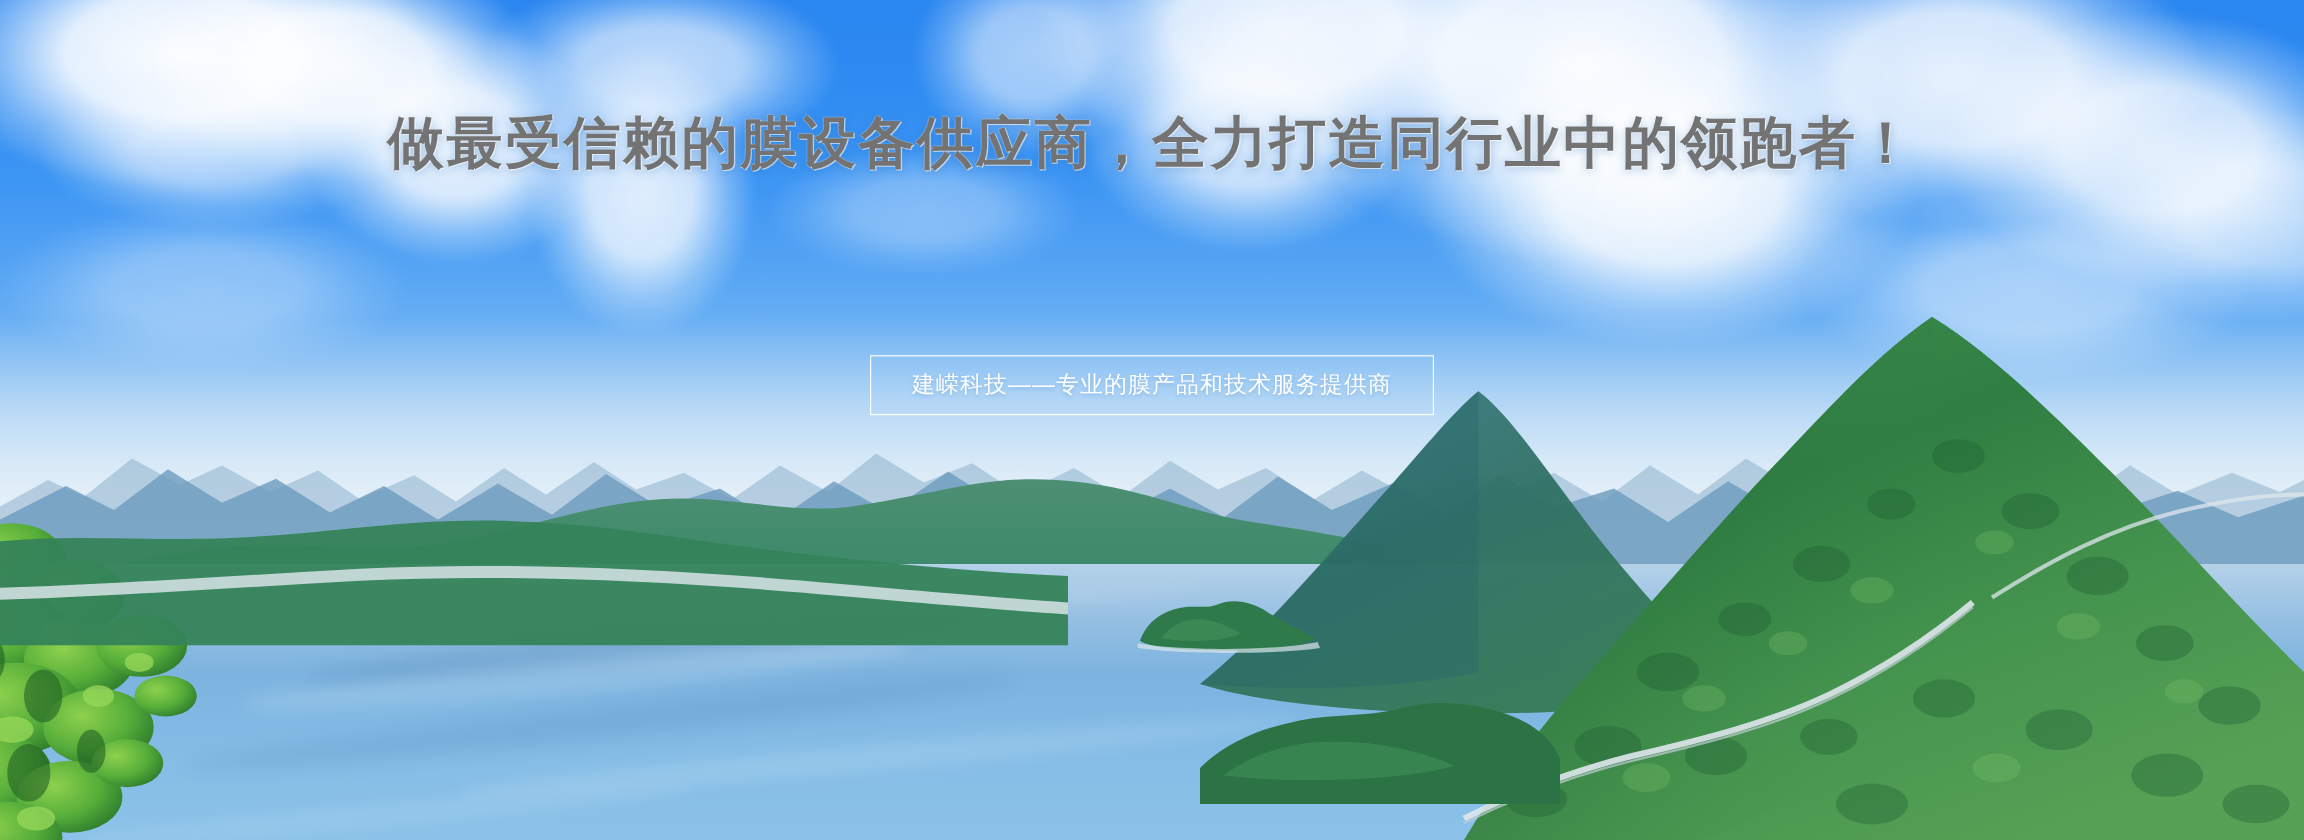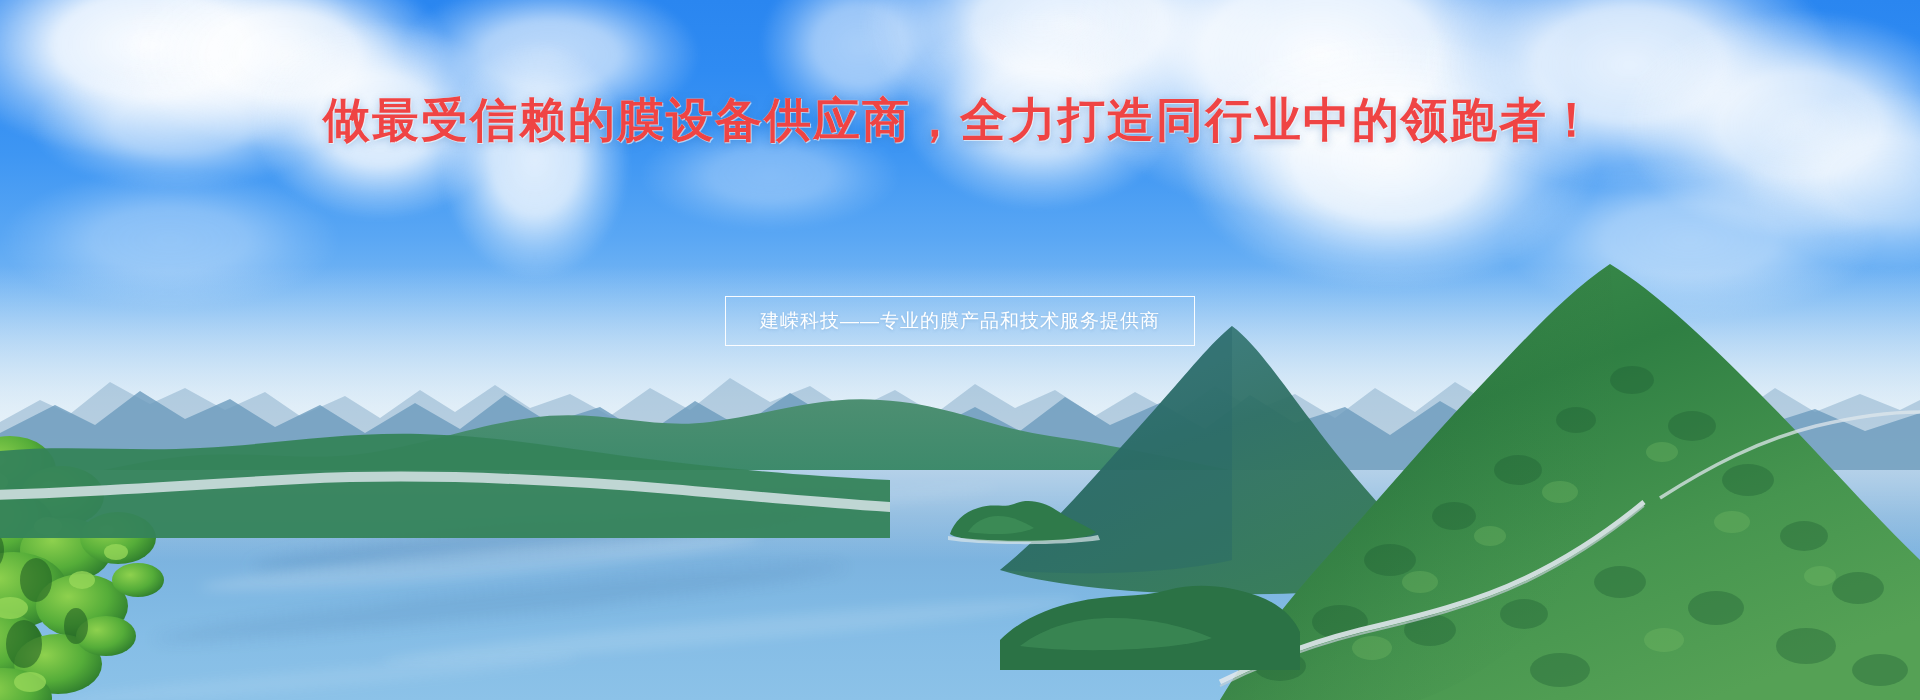--- a/index.html
+++ b/index.html
@@ -161,21 +161,21 @@
     z-index: 40;
   }
   .headline {
     position: absolute;
     top: 96px;
     left: 0; right: 0;
     text-align: center;
     font-size: 47px;
     line-height: 1.0;
     font-weight: bold;
-    color: #ef4444;
+    color: #737373;
     letter-spacing: 2px;
     font-family: "DejaVu Sans", "Liberation Sans", sans-serif;
     text-shadow:
       0 0 1px rgba(255,255,255,.9),
       1px 1px 0 rgba(255,255,255,.55),
       0 2px 8px rgba(40,110,180,.35);
     white-space: nowrap;
   }
   .subhead {
     position: absolute;

